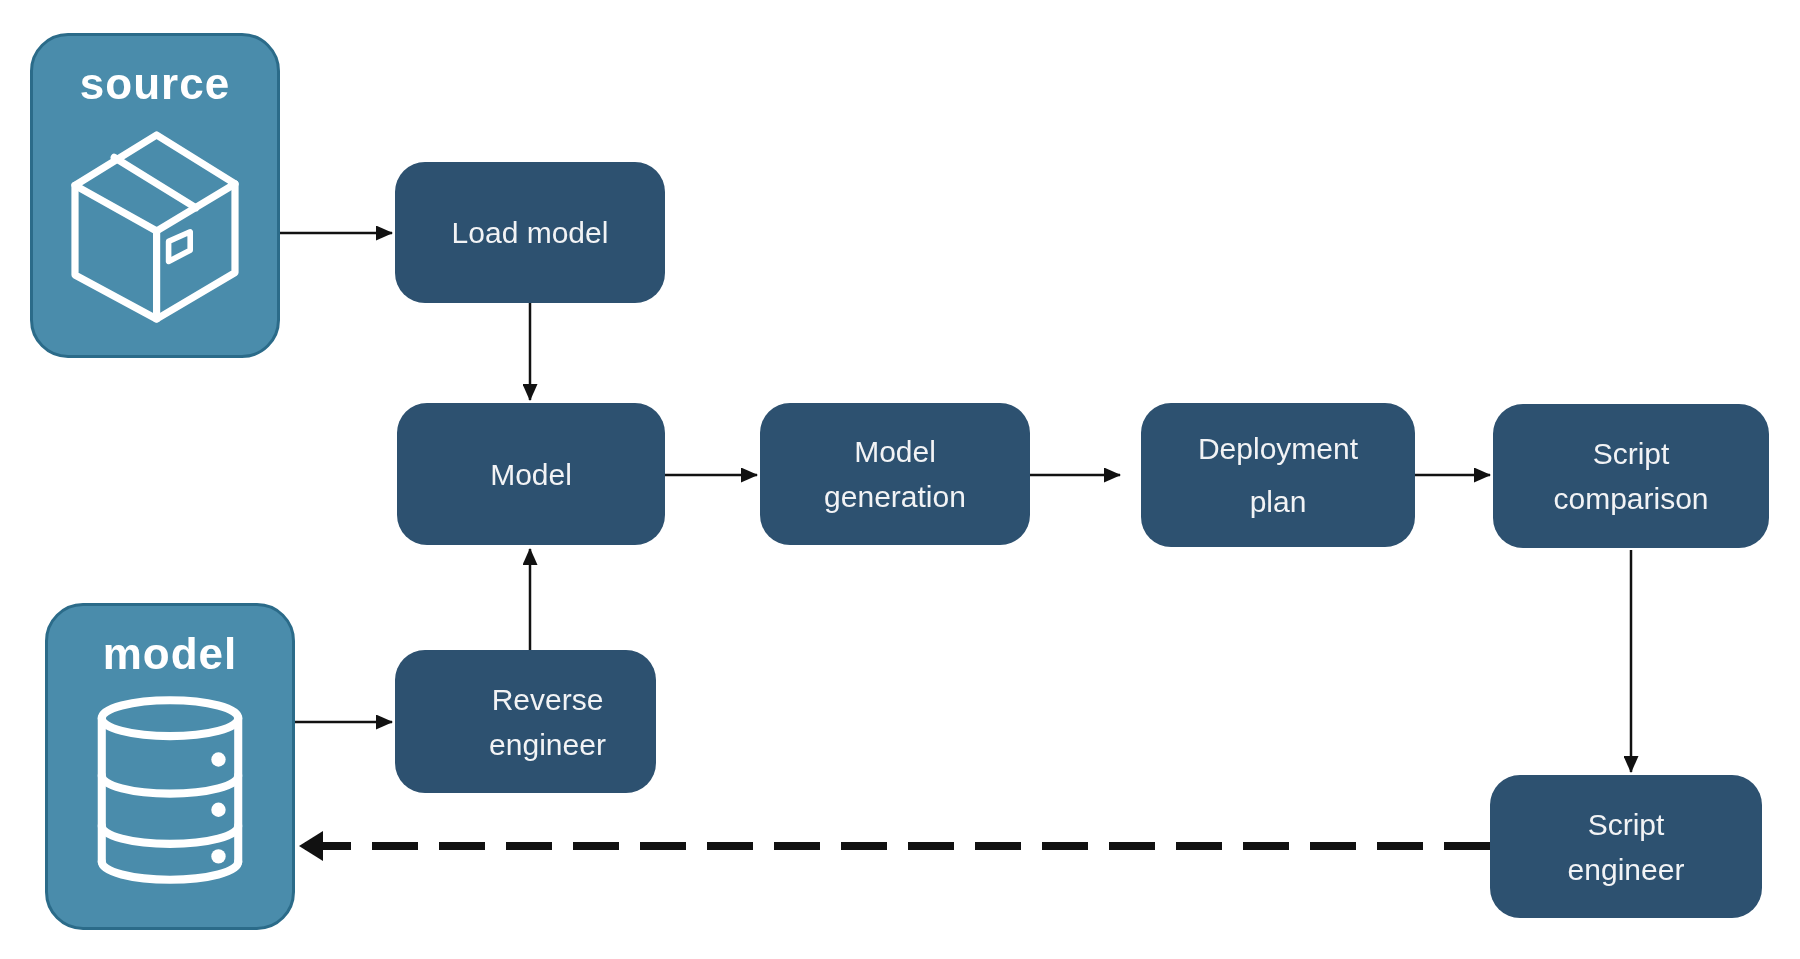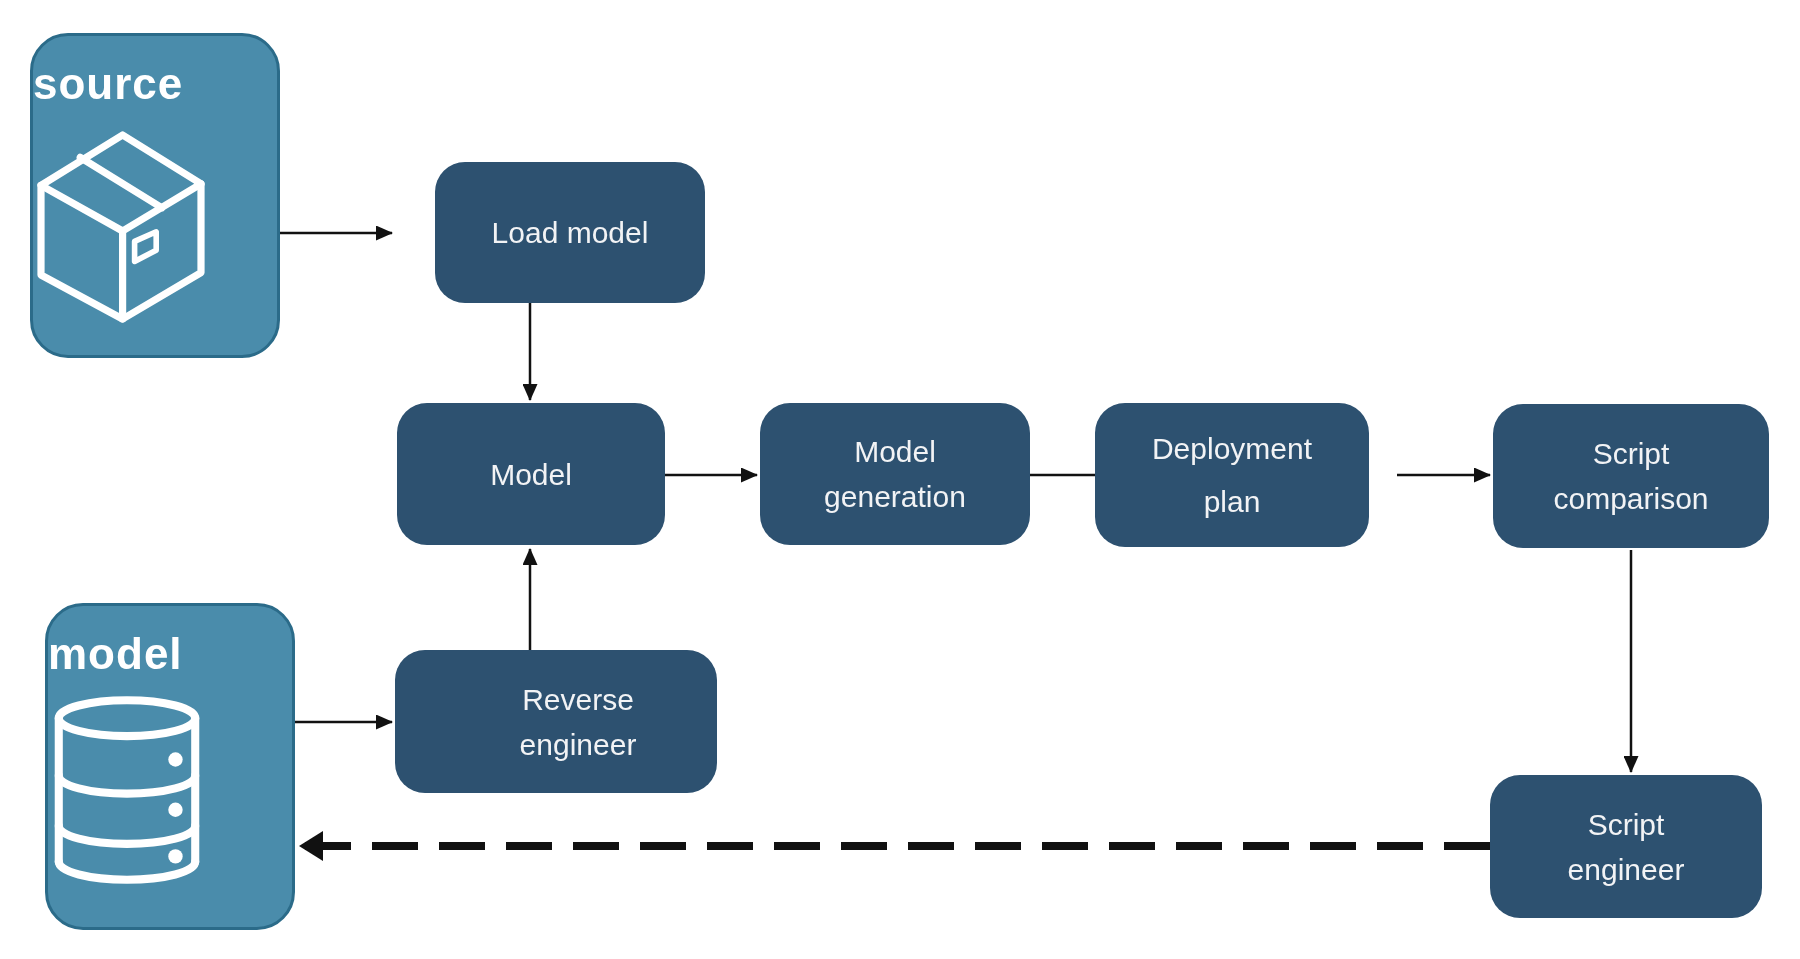--- a/index.html
+++ b/index.html
@@ -19,21 +19,21 @@
   }
   
   .entity {
     position: absolute;
     background: #4A8CAB;
     border: 3px solid #2B6B89;
     border-radius: 38px;
     box-sizing: border-box;
     display: flex;
     flex-direction: column;
-    align-items: flex-start;
+    align-items: center;
   }
   .entity-label {
     margin-top: 24px;
     font-size: 44px;
     font-weight: 800;
     letter-spacing: 1px;
     color: #ffffff;
     line-height: 1.1;
   }
   .entity-icon { margin-top: 16px; }
@@ -107,40 +107,40 @@
         <path d="M4,180 A76,20 0 0 0 156,180"></path>
       </g>
       <g fill="#ffffff" stroke="none">
         <circle cx="134" cy="66" r="8"></circle>
         <circle cx="134" cy="122" r="8"></circle>
         <circle cx="134" cy="174" r="8"></circle>
       </g>
     </svg>
   </div>
 
-  <div class="node" style="left:395px; top:162px; width:270px; height:141px;margin-left:40px;">
+  <div class="node" style="left:395px; top:162px; width:270px; height:141px;">
     <span class="node-line">Load model</span>
     <span class="node-line"></span>
   </div>
 
   <div class="node" style="left:397px; top:403px; width:268px; height:142px;">
     <span class="node-line">Model</span>
   </div>
 
-  <div class="node" style="left:395px; top:650px; width:322px; height:143px;padding-left:44px;">
+  <div class="node" style="left:395px; top:650px; width:261px; height:143px;padding-left:44px;">
     <span class="node-line">Reverse</span>
     <span class="node-line">engineer</span>
   </div>
 
   <div class="node" style="left:760px; top:403px; width:270px; height:142px;">
     <span class="node-line">Model</span>
     <span class="node-line">generation</span>
   </div>
 
-  <div class="node" style="left:1095px; top:403px; width:274px; height:144px;gap:8px;">
+  <div class="node" style="left:1141px; top:403px; width:274px; height:144px;gap:8px;">
     <span class="node-line">Deployment</span>
     <span class="node-line">plan</span>
   </div>
 
   <div class="node" style="left:1493px; top:404px; width:276px; height:144px;">
     <span class="node-line">Script</span>
     <span class="node-line">comparison</span>
   </div>
 
   <div class="node" style="left:1490px; top:775px; width:272px; height:143px;">

